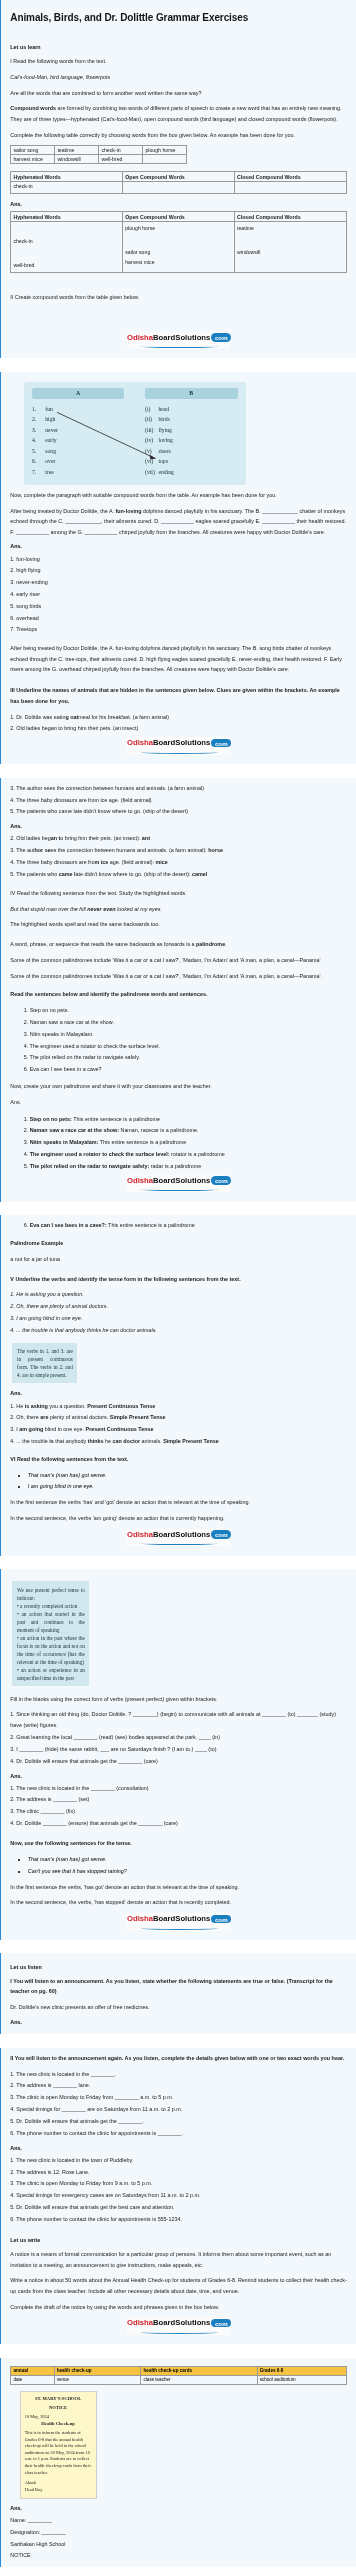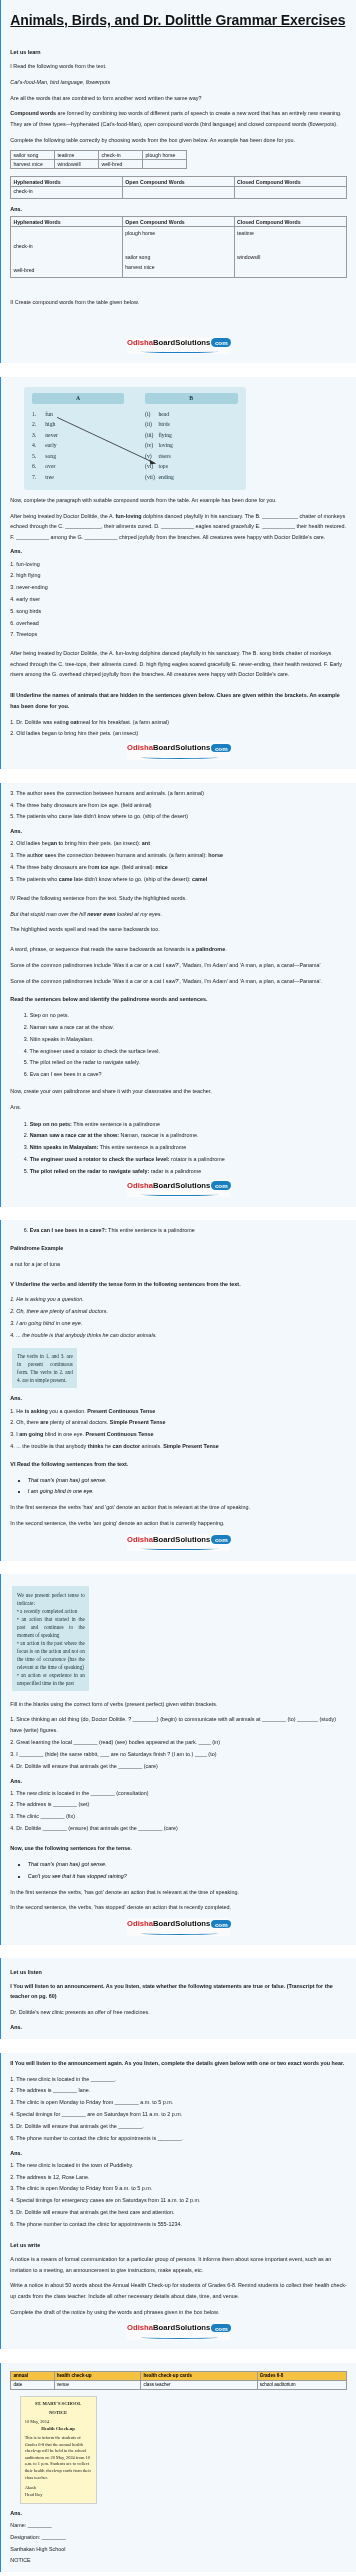--- a/index.html
+++ b/index.html
@@ -21,26 +21,25 @@
     position: relative;
     background: #f3f8fd;
     border-left: 1.5px solid #2a8bd8;
     border-right: 1.5px solid #2a8bd8;
     padding: 5.2px 9.3px 5.2px 9.3px;
     overflow: hidden;
   }
   .gap { height: 13.4px; background: #ffffff; }
 
   h1.title {
-    font-size: 14px;
+    font-size: 10px;
     font-weight: bold;
     margin: 7.2px 0 20.6px 0;
     color: #141414;
     letter-spacing: -0.1px;
-    text-decoration: underline;
   }
 
   .sec-head {
     font-size: 5.4px;
     font-weight: bold;
     color: #141414;
     margin: 5.2px 0 6.2px 0;
   }
   p.t {
     font-size: 5.4px;

